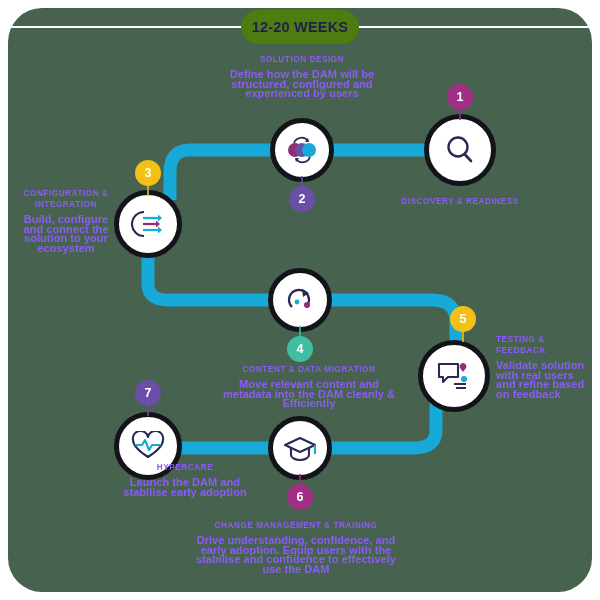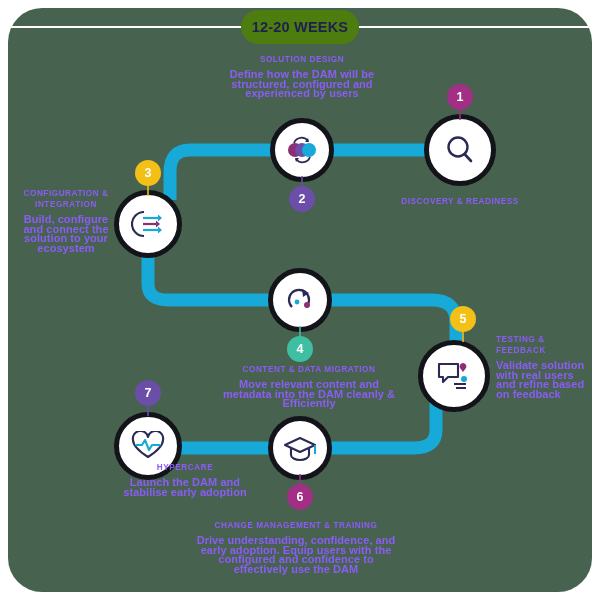--- a/index.html
+++ b/index.html
@@ -207,21 +207,21 @@
   </div>
   <div class="badge down" style="left:287px;top:474px;">
     <svg class="pin" viewBox="0 0 26 36">
       <line x1="13" y1="0" x2="13" y2="14" stroke="#a22f86" stroke-width="1.6"></line>
       <circle cx="13" cy="23" r="13" fill="#a22f86"></circle>
     </svg>
     <div class="num">6</div>
   </div>
   <div class="tblock c" style="left:192px;top:510px;width:208px;margin-top:10px;">
     <div class="hd">CHANGE MANAGEMENT &amp; TRAINING</div>
-    <div class="bd">Drive understanding, confidence, and early adoption. Equip users with the configured and confidence to effectively use the DAM</div>
+    <div class="bd">Drive understanding, confidence, and early adoption. Equip users with the stabilise and confidence to effectively use the DAM</div>
   </div>
 
   <div class="node" style="left:114px;top:412px;width:68px;height:68px;">
     <svg width="34" height="30" viewBox="0 0 34 30">
       <path d="M17 26 C6 19 2 14 2 9 A6.5 6.5 0 0 1 17 6 A6.5 6.5 0 0 1 32 9 C32 14 28 19 17 26 Z" fill="none" stroke="#2b2a55" stroke-width="2.1" stroke-linejoin="round"></path>
       <polyline points="5,14 11,14 14,9 18,19 21,14 29,14" fill="none" stroke="#17a9d8" stroke-width="2.1" stroke-linejoin="round" stroke-linecap="round"></polyline>
     </svg>
   </div>
   <div class="badge up" style="left:135px;top:380px;">
     <svg class="pin" viewBox="0 0 26 36">

